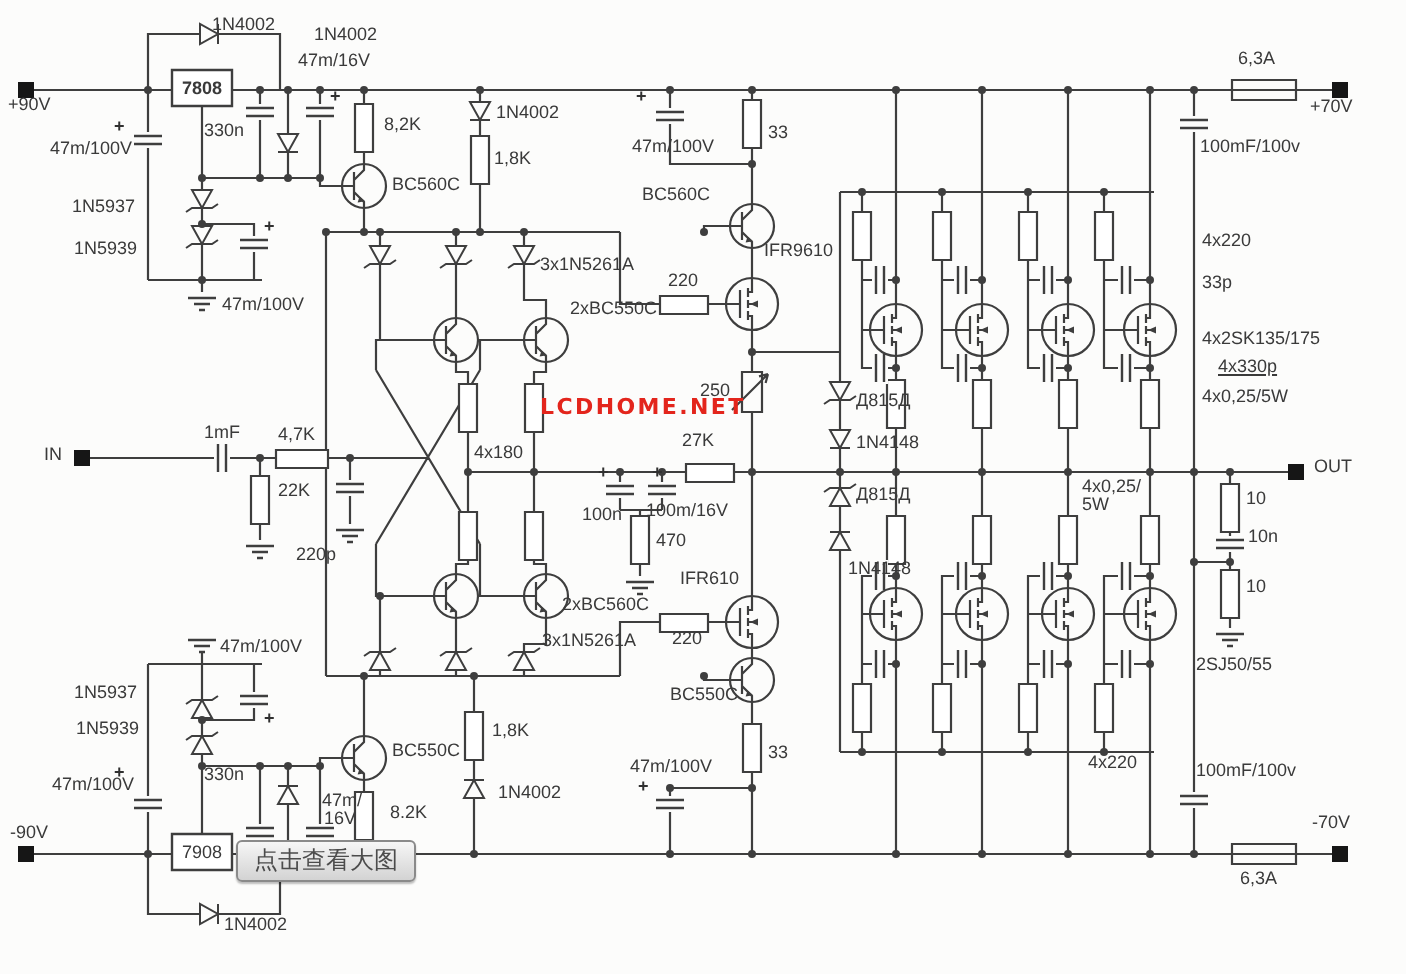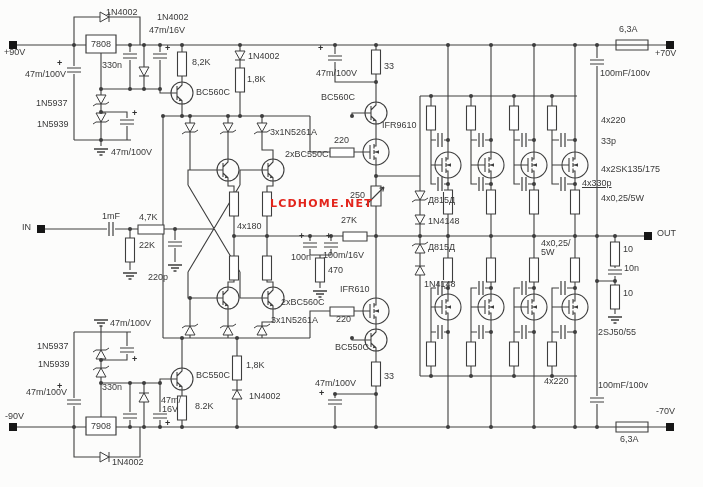--- a/index.html
+++ b/index.html
@@ -353,21 +353,21 @@
         <rect x="666" y="423" width="8" height="8"></rect>
       <rect x="37" y="225" width="8" height="8"></rect>
         <rect x="644" y="232" width="8" height="8"></rect>
     </g>
   </svg>
 
   <div id="labels">
       <span class="lbl" style="left: 106px; top: 8px;">1N4002</span>
       <span class="lbl" style="left: 157px; top: 13px;">1N4002</span>
       <span class="lbl" style="left: 149px; top: 26px;">47m/16V</span>
-      <span class="lbl ctr" style="left: 87px; top: 40px;">7808</span>
+      <span class="lbl ctr" style="left: 87px; top: 40px; font-weight: bold;">7808</span>
       <span class="lbl" style="left: 4px; top: 48px;">+90V</span>
       <span class="lbl" style="left: 25px; top: 70px;">47m/100V</span>
       <span class="lbl" style="left: 102px; top: 61px;">330n</span>
       <span class="lbl" style="left: 36px; top: 99px;">1N5937</span>
       <span class="lbl" style="left: 37px; top: 120px;">1N5939</span>
       <span class="lbl" style="left: 111px; top: 148px;">47m/100V</span>
       <span class="lbl" style="left: 192px; top: 58px;">8,2K</span>
       <span class="lbl" style="left: 196px; top: 88px;">BC560C</span>
       <span class="lbl" style="left: 248px; top: 52px;">1N4002</span>
       <span class="lbl" style="left: 247px; top: 75px;">1,8K</span>
@@ -392,21 +392,21 @@
       <span class="lbl" style="left: 428px; top: 196px;">Д815Д</span>
       <span class="lbl" style="left: 428px; top: 217px;">1N4148</span>
       <span class="lbl" style="left: 428px; top: 243px;">Д815Д</span>
       <span class="lbl" style="left: 424px; top: 280px;">1N4148</span>
       <span class="lbl" style="left: 619px; top: 25px;">6,3A</span>
       <span class="lbl" style="left: 655px; top: 49px;">+70V</span>
       <span class="lbl" style="left: 600px; top: 69px;">100mF/100v</span>
       <span class="lbl" style="left: 601px; top: 116px;">4x220</span>
       <span class="lbl" style="left: 601px; top: 137px;">33p</span>
       <span class="lbl" style="left: 601px; top: 165px;">4x2SK135/175</span>
-      <span class="lbl" style="left: 582px; top: 179px; text-decoration: underline;">4x330p</span>
+      <span class="lbl" style="left: 609px; top: 179px; text-decoration: underline;">4x330p</span>
       <span class="lbl" style="left: 601px; top: 194px;">4x0,25/5W</span>
       <span class="lbl" style="left: 541px; top: 239px;">4x0,25/</span>
       <span class="lbl" style="left: 541px; top: 248px;">5W</span>
       <span class="lbl" style="left: 657px; top: 229px;">OUT</span>
       <span class="lbl" style="left: 623px; top: 245px;">10</span>
       <span class="lbl" style="left: 624px; top: 264px;">10n</span>
       <span class="lbl" style="left: 623px; top: 289px;">10</span>
       <span class="lbl" style="left: 598px; top: 328px;">2SJ50/55</span>
       <span class="lbl" style="left: 544px; top: 377px;">4x220</span>
       <span class="lbl" style="left: 598px; top: 381px;">100mF/100v</span>
@@ -440,14 +440,15 @@
       <span class="lbl plus" style="left: 299px; top: 232px;">+</span>
       <span class="lbl plus" style="left: 326px; top: 232px;">+</span>
       <span class="lbl plus" style="left: 57px; top: 382px;">+</span>
       <span class="lbl plus" style="left: 165px; top: 419px;">+</span>
       <span class="lbl plus" style="left: 132px; top: 355px;">+</span>
       <span class="lbl plus" style="left: 319px; top: 389px;">+</span>
     </div>
 
   <div class="wm">LCDHOME.NET</div>
 
+  <div class="overlay-btn">点击查看大图</div>
 
 </div>
 
 </body></html>

